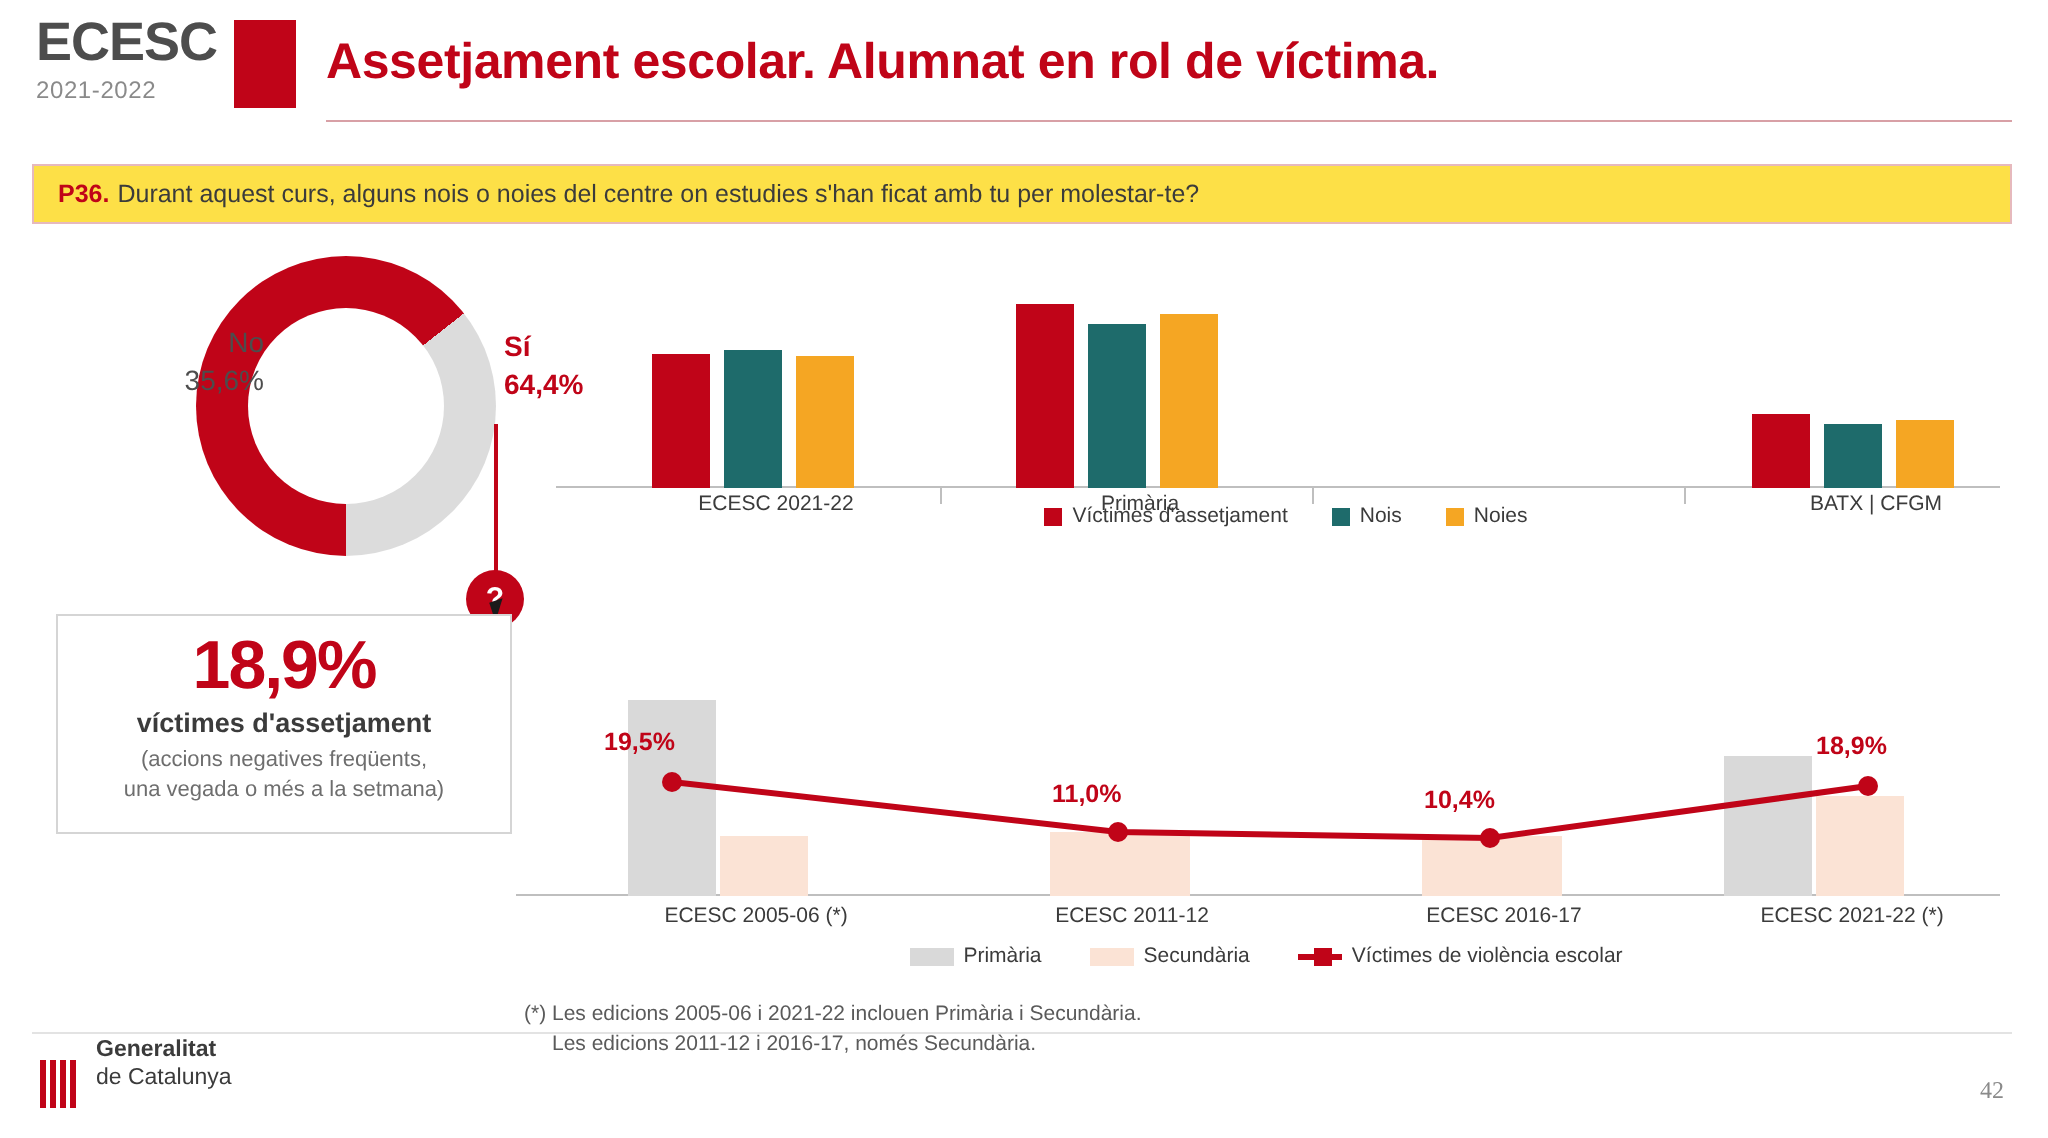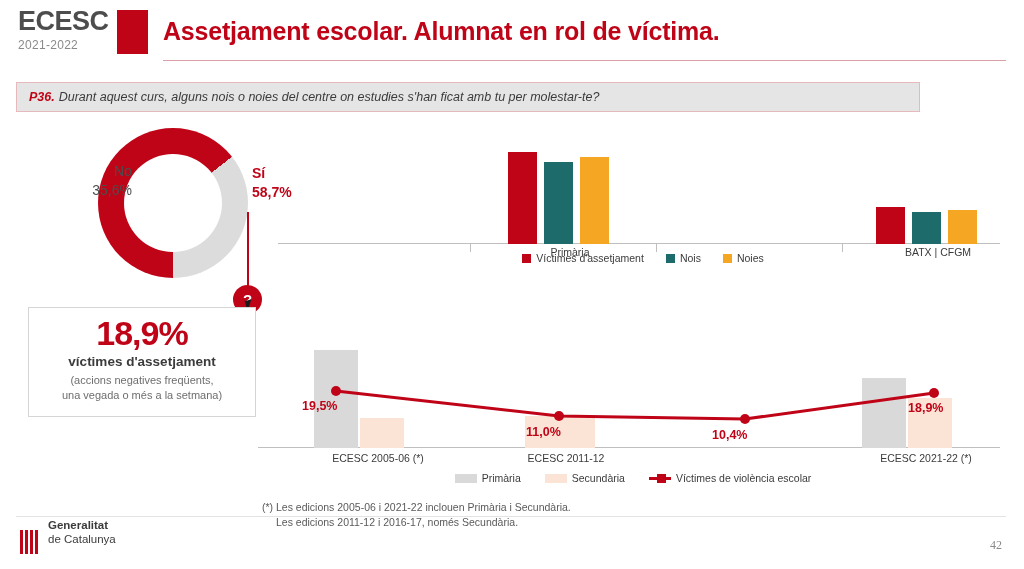--- a/index.html
+++ b/index.html
@@ -13,23 +13,23 @@
   .header { position:absolute; left:0; top:0; width:1024px; height:70px; }
   .brand { position:absolute; left:18px; top:8px; width:100px; }
   .brand-title { font-size:27px; font-weight:bold; color:#4d4d4d; letter-spacing:-0.5px; line-height:1; }
   .brand-sub { font-size:12px; color:#8a8a8a; margin-top:3px; letter-spacing:0.3px; }
   .header-square { position:absolute; left:117px; top:10px; width:31px; height:44px; background:#c00418; }
   .header-title { position:absolute; left:163px; top:17px; font-size:25px; font-weight:bold; color:#c00418; letter-spacing:-0.2px; }
   .header-rule { position:absolute; left:163px; top:60px; width:843px; height:1px; background:#d8a0a6; }
 
   
   .qbox {
-    position:absolute; left:16px; top:82px; width:904px; height:30px;
-    border:1px solid #e6b9bd; background:#e5e5e5;
-    display:flex; align-items:center; padding-left:12px;font-style:italic;
+    position:absolute; left:16px; top:82px; width:990px; height:30px;
+    border:1px solid #e6b9bd; background:#fde047;
+    display:flex; align-items:center; padding-left:12px;
   }
   .qcode { color:#c00418; font-weight:bold; font-size:12.5px; margin-right:4px; }
   .qtext { color:#3b3b3b; font-size:12.5px; }
 
   
   .donut-wrap { position:absolute; left:70px; top:128px; width:190px; height:160px; }
   .donut {
     position:absolute; left:28px; top:0; width:150px; height:150px; border-radius:50%;
     background:
       conic-gradient(from 180deg,
@@ -78,21 +78,21 @@
   .lg-line::after { content:""; position:absolute; left:8px; top:-3px; width:9px; height:9px; background:#c00418; }
 
   
   .combo { position:absolute; left:258px; top:320px; width:750px; height:150px; }
   .cb-baseline { position:absolute; left:0; bottom:22px; width:742px; height:1px; background:#bfbfbf; }
   .cgroup { position:absolute; bottom:22px; height:112px; }
   .cbar { position:absolute; bottom:0; width:44px; }
   .cbar .val { position:absolute; bottom:100%; left:50%; transform:translateX(-50%); font-size:10.5px; color:#3b3b3b; white-space:nowrap; margin-bottom:3px; }
   .cbar .rect { position:absolute; bottom:0; width:44px; }
   .cname { position:absolute; top:116px; width:100%; text-align:center; font-size:10.5px; color:#3b3b3b; }
-  .lineval { position:absolute; font-size:12.5px; font-weight:bold; color:#c00418; white-space:nowrap;margin-top:35px; }
+  .lineval { position:absolute; font-size:12.5px; font-weight:bold; color:#c00418; white-space:nowrap; }
   .combo-legend { position:absolute; left:258px; top:472px; width:750px; display:flex; justify-content:center; gap:24px; }
 
   
   .footnote { position:absolute; left:262px; top:500px; font-size:10.5px; color:#5a5a5a; line-height:1.45; }
 
   
   .footer-rule { position:absolute; left:16px; top:516px; width:990px; height:1px; background:#e3e3e3; }
   .gen-logo { position:absolute; left:20px; top:530px; width:22px; height:24px; display:flex; gap:2px; }
   .gen-logo i { display:block; width:3px; height:24px; background:#c00418; }
   .gen-text { position:absolute; left:48px; top:518px; font-size:11.5px; color:#3b3b3b; line-height:1.25; }
@@ -119,37 +119,52 @@
 
 <div class="donut-wrap">
   <div class="donut"></div>
   <div class="donut-hole"></div>
   <div class="lbl-no">
     <div>No</div>
     <div>35,6%</div>
   </div>
   <div class="lbl-si">
     <div>Sí</div>
-    <div>58,7%</div>
+    <div>64,4%</div>
   </div>
 </div>
 <div class="connector"></div>
 <div class="qmark-circle">?</div>
 <div class="cursor-arrow"></div>
 
 <div class="callout">
   <div class="callout-pct">18,9%</div>
   <div class="callout-main">víctimes d'assetjament</div>
   <div class="callout-sub">(accions negatives freqüents,</div>
   <div class="callout-sub" style="margin-top:0">una vegada o més a la setmana)</div>
 </div>
 
 <div class="barchart">
   <div class="bc-baseline"></div>
 
+  <div class="bgroup" style="left:40px; width:140px;">
+    <div class="bar" style="left:8px;">
+      <span class="val">18,9%</span>
+      <div class="rect" style="height:67px;background:#c00418;"></div>
+    </div>
+    <div class="bar" style="left:44px;">
+      <span class="val">19,3%</span>
+      <div class="rect" style="height:69px;background:#1e6b6b;"></div>
+    </div>
+    <div class="bar" style="left:80px;">
+      <span class="val">18,4%</span>
+      <div class="rect" style="height:66px;background:#f5a623;"></div>
+    </div>
+    <div class="gname">ECESC 2021-22</div>
+  </div>
   <div class="gsep" style="left:192px;"></div>
 
   <div class="bgroup" style="left:222px; width:140px;">
     <div class="bar" style="left:8px;">
       <span class="val">25,6%</span>
       <div class="rect" style="height:92px;background:#c00418;"></div>
     </div>
     <div class="bar" style="left:44px;">
       <span class="val">23,0%</span>
       <div class="rect" style="height:82px;background:#1e6b6b;"></div>
@@ -211,20 +226,26 @@
     <div class="cname">ECESC 2005-06 (*)</div>
   </div>
 
   <div class="cgroup" style="left:218px; width:180px;">
     <div class="cbar" style="left:49px; width:70px;">
       <div class="rect" style="height:32px;width:70px;background:#fbe3d5;"></div>
     </div>
     <div class="cname">ECESC 2011-12</div>
   </div>
 
+  <div class="cgroup" style="left:404px; width:180px;">
+    <div class="cbar" style="left:49px; width:70px;">
+      <div class="rect" style="height:30px;width:70px;background:#fbe3d5;"></div>
+    </div>
+    <div class="cname">ECESC 2016-17</div>
+  </div>
 
   <div class="cgroup" style="left:578px; width:180px;">
     <div class="cbar" style="left:26px;">
       <span class="val">24,3%</span>
       <div class="rect" style="height:70px;background:#d9d9d9;"></div>
     </div>
     <div class="cbar" style="left:72px;">
       <span class="val">17,1%</span>
       <div class="rect" style="height:50px;background:#fbe3d5;"></div>
     </div>

